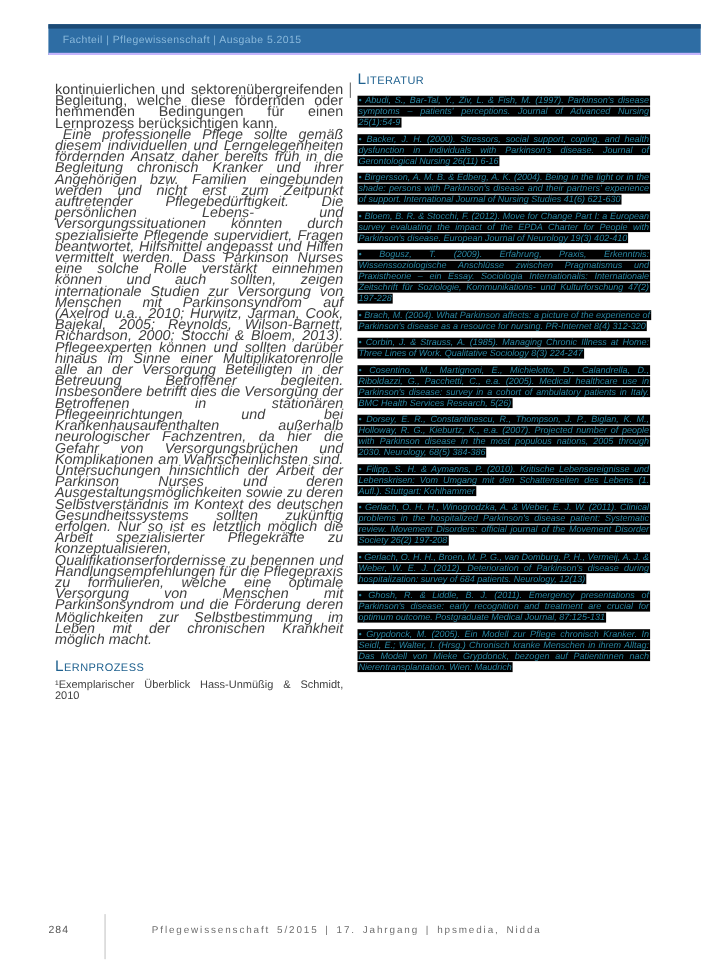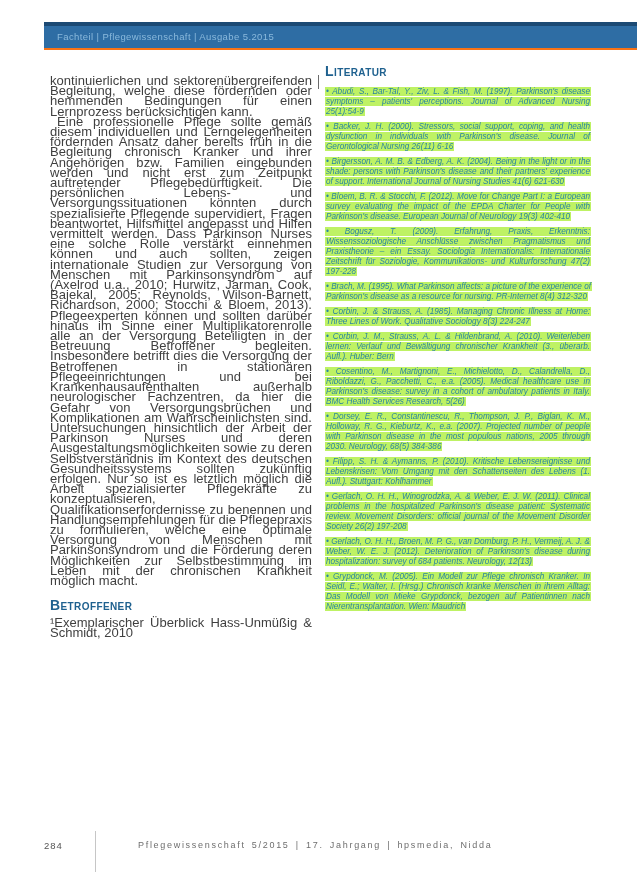--- a/index.html
+++ b/index.html
@@ -8,61 +8,61 @@
     background:#fdfdfd;
     font-family:"Liberation Sans", sans-serif;
   }
   .page{position:absolute;inset:0;background:#ffffff;}
 
   
   .header-bar{
     position:absolute;left:44px;right:0;top:22px;height:22px;
     background:#2e6da4;
     border-top:4px solid #1c4a74;
-    border-bottom:2px solid #f97316;
+    border-bottom:2px solid #c4b5fd;
   }
   .header-bar .hdr-text{
     display:block;line-height:22px;padding-left:13px;
     color:#8ab9dc;font-size:9.5px;letter-spacing:.4px;
   }
 
   
   .col-left{position:absolute;left:50px;top:76px;width:262px;}
   .col-right{position:absolute;left:325px;top:63px;width:266px;}
   .column-rule{position:absolute;left:318px;top:75px;width:1px;height:14px;background:#6b6b6b;}
 
   p.body-text{
     margin:0;font-size:13px;line-height:10.2px;color:#3f3f3f;
     text-align:justify;letter-spacing:.05px;
   }
-  p.body-text.indent{text-indent:7px;}
+  p.body-text.indent{text-indent:7px;font-style:italic;}
 
   h2.section-heading{
     margin:11px 0 5px 0;
-    font-variant:small-caps;font-weight:bold;
+    font-variant:small-caps;font-weight:normal;
     font-size:14px;letter-spacing:.4px;
     color:#1f618f;
   }
   .col-right h2.section-heading{margin-top:0;}
 
   p.note-text{
-    margin:2px 0 0 0;font-size:13px;line-height:10.2px;color:#3f3f3f;
+    margin:2px 0 0 0;font-size:10px;line-height:10.2px;color:#3f3f3f;
     text-align:justify;
   }
 
   
   .refs{margin-top:8px;}
   p.ref{
     margin:0 0 5px 0;
     font-size:8.2px;line-height:10px;
     font-style:italic;color:#2a85a0;
     text-align:justify;
   }
   p.ref .hl{
-    background:#bef264;
+    background:#000000;
     box-decoration-break:clone;
     -webkit-box-decoration-break:clone;
     padding:0 1px;
   }
 
   
   .footer-pagenum{
     position:absolute;left:44px;top:840px;
     color:#555;font-size:9.5px;letter-spacing:1px;
   }
@@ -81,40 +81,40 @@
 
   <div class="header-bar">
     <span class="hdr-text">Fachteil | Pflegewissenschaft | Ausgabe 5.2015</span>
   </div>
 
   <div class="column-rule"></div>
 
   <div class="col-left">
     <p class="body-text">kontinuierlichen und sektorenübergreifenden Begleitung, welche diese fördernden oder hemmenden Bedingungen für einen Lernprozess berücksichtigen kann.</p>
     <p class="body-text indent">Eine professionelle Pflege sollte gemäß diesem individuellen und Lerngelegenheiten fördernden Ansatz daher bereits früh in die Begleitung chronisch Kranker und ihrer Angehörigen bzw. Familien eingebunden werden und nicht erst zum Zeitpunkt auftretender Pflegebedürftigkeit. Die persönlichen Lebens- und Versorgungssituationen könnten durch spezialisierte Pflegende supervidiert, Fragen beantwortet, Hilfsmittel angepasst und Hilfen vermittelt werden. Dass Parkinson Nurses eine solche Rolle verstärkt einnehmen können und auch sollten, zeigen internationale Studien zur Versorgung von Menschen mit Parkinsonsyndrom auf (Axelrod u.a., 2010; Hurwitz, Jarman, Cook, Bajekal, 2005; Reynolds, Wilson-Barnett, Richardson, 2000; Stocchi &amp; Bloem, 2013). Pflegeexperten können und sollten darüber hinaus im Sinne einer Multiplikatorenrolle alle an der Versorgung Beteiligten in der Betreuung Betroffener begleiten. Insbesondere betrifft dies die Versorgung der Betroffenen in stationären Pflegeeinrichtungen und bei Krankenhausaufenthalten außerhalb neurologischer Fachzentren, da hier die Gefahr von Versorgungsbrüchen und Komplikationen am Wahrscheinlichsten sind. Untersuchungen hinsichtlich der Arbeit der Parkinson Nurses und deren Ausgestaltungsmöglichkeiten sowie zu deren Selbstverständnis im Kontext des deutschen Gesundheitssystems sollten zukünftig erfolgen. Nur so ist es letztlich möglich die Arbeit spezialisierter Pflegekräfte zu konzeptualisieren, Qualifikationserfordernisse zu benennen und Handlungsempfehlungen für die Pflegepraxis zu formulieren, welche eine optimale Versorgung von Menschen mit Parkinsonsyndrom und die Förderung deren Möglichkeiten zur Selbstbestimmung im Leben mit der chronischen Krankheit möglich macht.</p>
-    <h2 class="section-heading">Betroffener</h2>
+    <h2 class="section-heading">Lernprozess</h2>
     <p class="note-text">¹Exemplarischer Überblick Hass-Unmüßig &amp; Schmidt, 2010</p>
   </div>
 
   <div class="col-right">
     <h2 class="section-heading">Literatur</h2>
     <div class="refs">
         <p class="ref"><span class="hl">• Abudi, S., Bar-Tal, Y., Ziv, L. &amp; Fish, M. (1997). Parkinson's disease symptoms – patients' perceptions. Journal of Advanced Nursing 25(1):54-9</span></p>
         <p class="ref"><span class="hl">• Backer, J. H. (2000). Stressors, social support, coping, and health dysfunction in individuals with Parkinson's disease. Journal of Gerontological Nursing 26(11) 6-16</span></p>
         <p class="ref"><span class="hl">• Birgersson, A. M. B. &amp; Edberg, A. K. (2004). Being in the light or in the shade: persons with Parkinson's disease and their partners' experience of support. International Journal of Nursing Studies 41(6) 621-630</span></p>
         <p class="ref"><span class="hl">• Bloem, B. R. &amp; Stocchi, F. (2012). Move for Change Part I: a European survey evaluating the impact of the EPDA Charter for People with Parkinson's disease. European Journal of Neurology 19(3) 402-410</span></p>
         <p class="ref"><span class="hl">• Bogusz, T. (2009). Erfahrung, Praxis, Erkenntnis: Wissenssoziologische Anschlüsse zwischen Pragmatismus und Praxistheorie – ein Essay. Sociologia Internationalis: Internationale Zeitschrift für Soziologie, Kommunikations- und Kulturforschung 47(2) 197-228</span></p>
-        <p class="ref"><span class="hl">• Brach, M. (1995). What Parkinson affects: a picture of the experience of Parkinson's disease as a resource for nursing. PR-Internet 8(4) 312-320</span></p>
+        <p class="ref"><span class="hl">• Brach, M. (2004). What Parkinson affects: a picture of the experience of Parkinson's disease as a resource for nursing. PR-Internet 8(4) 312-320</span></p>
         <p class="ref"><span class="hl">• Corbin, J. &amp; Strauss, A. (1985). Managing Chronic Illness at Home: Three Lines of Work. Qualitative Sociology 8(3) 224-247</span></p>
-        <p class="ref"><span class="hl">• Corbin, J. M., Strauss, A. L. &amp; Hildenbrand, A. (2010). Weiterleben lernen: Verlauf und Bewältigung chronischer Krankheit (3., überarb. Aufl.). Huber: Bern</span></p>
         <p class="ref"><span class="hl">• Cosentino, M., Martignoni, E., Michielotto, D., Calandrella, D., Riboldazzi, G., Pacchetti, C., e.a. (2005). Medical healthcare use in Parkinson's disease: survey in a cohort of ambulatory patients in Italy. BMC Health Services Research, 5(26)</span></p>
         <p class="ref"><span class="hl">• Dorsey, E. R., Constantinescu, R., Thompson, J. P., Biglan, K. M., Holloway, R. G., Kieburtz, K., e.a. (2007). Projected number of people with Parkinson disease in the most populous nations, 2005 through 2030. Neurology, 68(5) 384-386</span></p>
         <p class="ref"><span class="hl">• Filipp, S. H. &amp; Aymanns, P. (2010). Kritische Lebensereignisse und Lebenskrisen: Vom Umgang mit den Schattenseiten des Lebens (1. Aufl.). Stuttgart: Kohlhammer</span></p>
         <p class="ref"><span class="hl">• Gerlach, O. H. H., Winogrodzka, A. &amp; Weber, E. J. W. (2011). Clinical problems in the hospitalized Parkinson's disease patient: Systematic review. Movement Disorders: official journal of the Movement Disorder Society 26(2) 197-208</span></p>
         <p class="ref"><span class="hl">• Gerlach, O. H. H., Broen, M. P. G., van Domburg, P. H., Vermeij, A. J. &amp; Weber, W. E. J. (2012). Deterioration of Parkinson's disease during hospitalization: survey of 684 patients. Neurology, 12(13)</span></p>
+        <p class="ref"><span class="hl">• Ghosh, R. &amp; Liddle, B. J. (2011). Emergency presentations of Parkinson's disease: early recognition and treatment are crucial for optimum outcome. Postgraduate Medical Journal, 87:125-131</span></p>
         <p class="ref"><span class="hl">• Grypdonck, M. (2005). Ein Modell zur Pflege chronisch Kranker. In Seidl, E.; Walter, I. (Hrsg.) Chronisch kranke Menschen in ihrem Alltag: Das Modell von Mieke Grypdonck, bezogen auf Patientinnen nach Nierentransplantation. Wien: Maudrich</span></p>
       </div>
   </div>
 
   <div class="footer-pagenum">284</div>
   <div class="footer-rule"></div>
   <div class="footer-journal">Pflegewissenschaft 5/2015 | 17. Jahrgang | hpsmedia, Nidda</div>
 
 </div>
 

